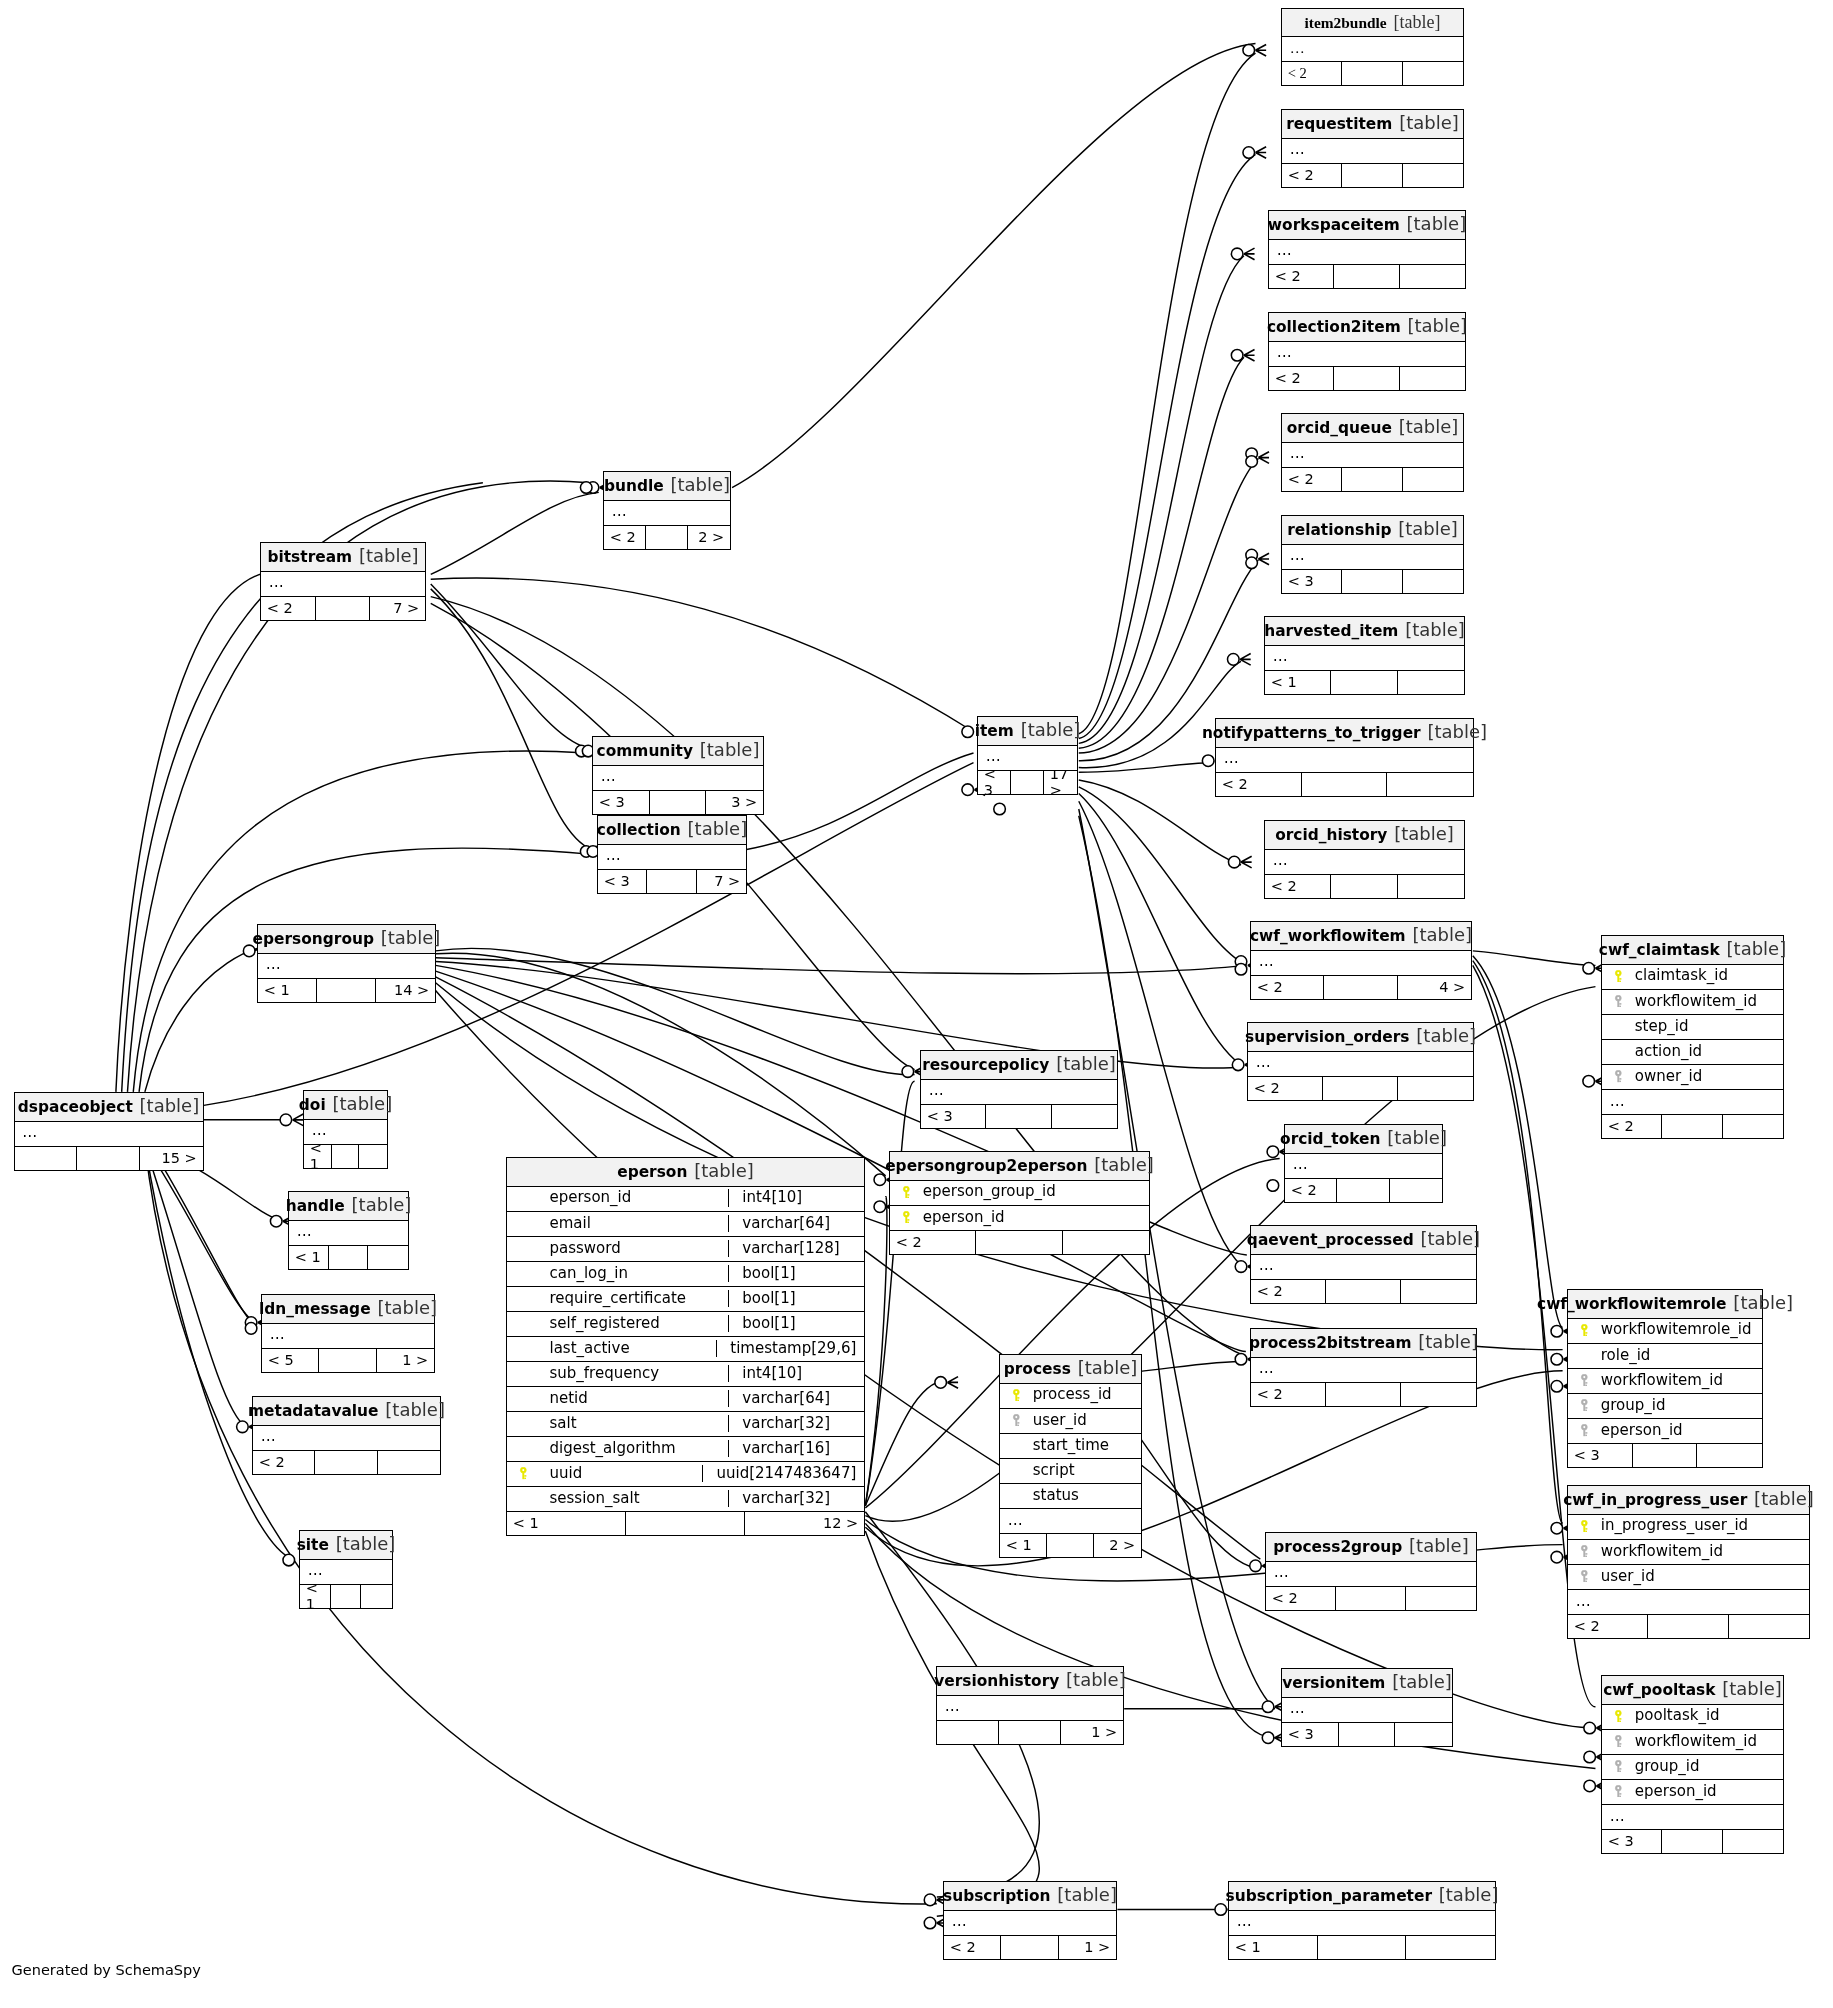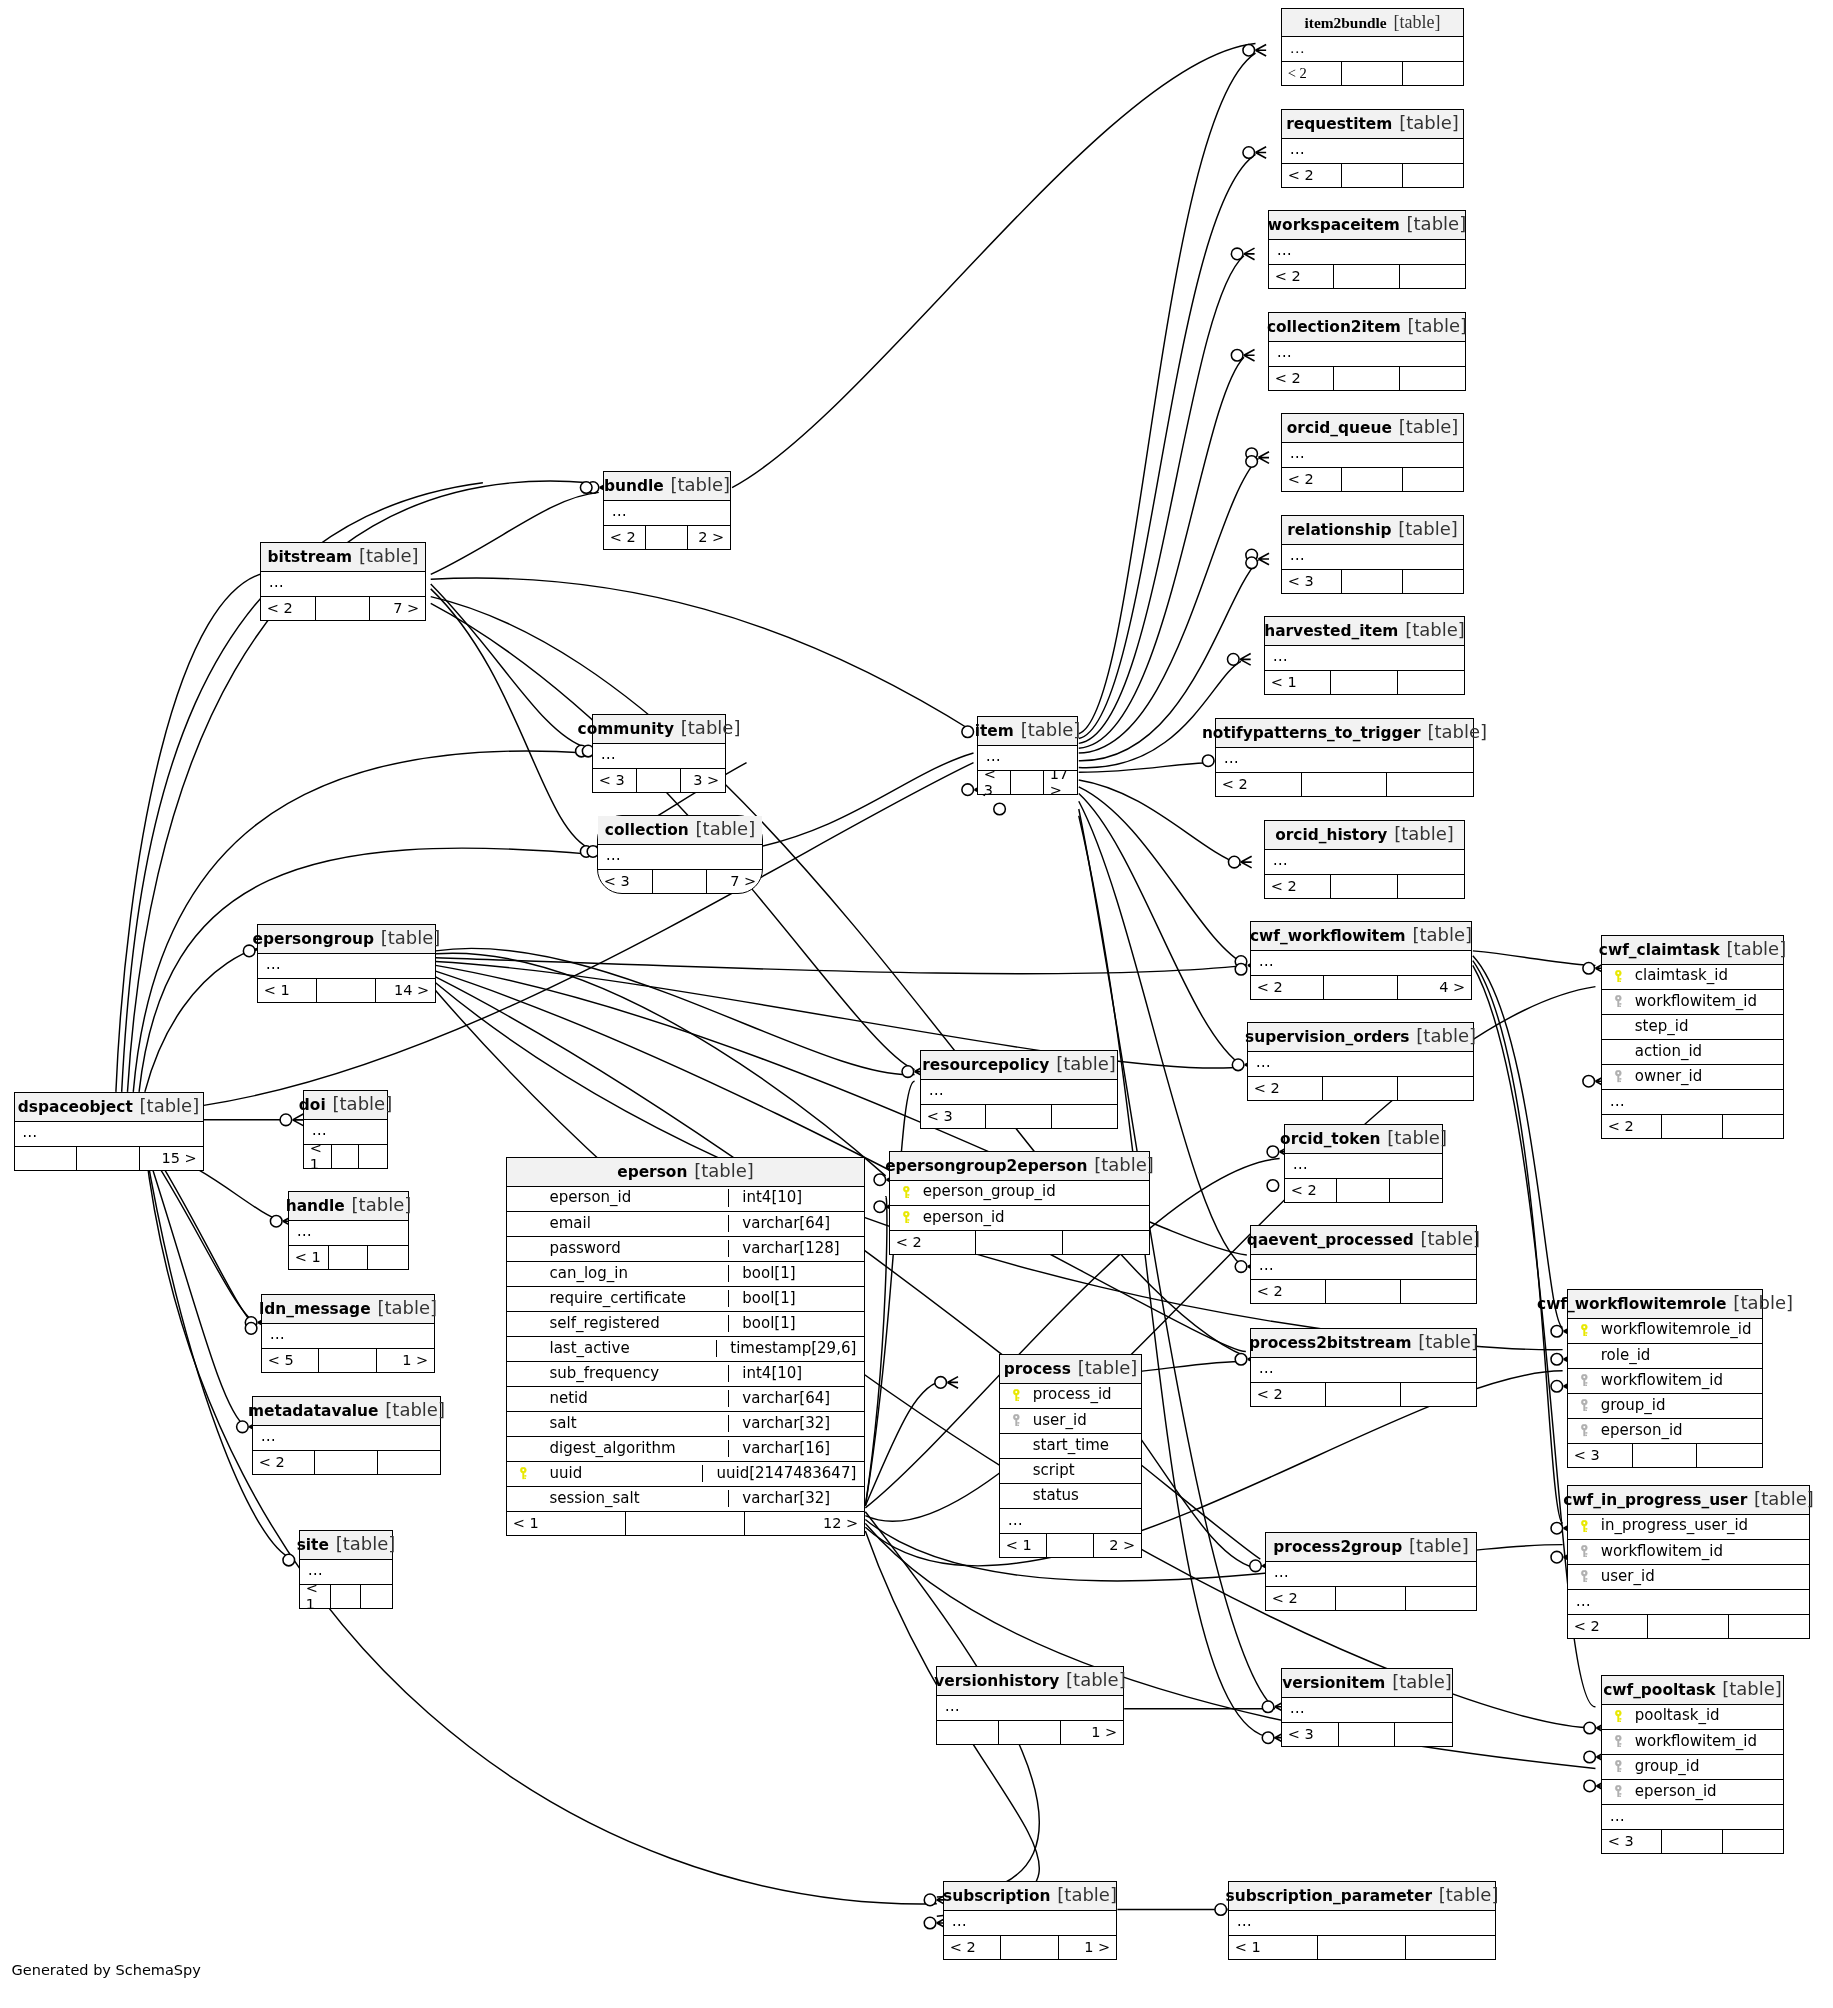--- a/index.html
+++ b/index.html
@@ -782,35 +782,35 @@
         </div>
         <div class="rows">
           <div class="row ellipsis">…</div>
         </div>
         <div class="foot">
           <div class="f-l">&lt; 2</div>
           <div class="f-m"></div>
           <div class="f-r">7 &gt;</div>
         </div>
       </div>
-      <div class="tbl" style="left: 592px; top: 714px; width: 134px;">
+      <div class="tbl" style="left: 592px; top: 736px; width: 172px;">
         <div class="hdr">
           <span class="nm">community</span>
           <span class="tg">[table]</span>
         </div>
         <div class="rows">
           <div class="row ellipsis">…</div>
         </div>
         <div class="foot">
           <div class="f-l">&lt; 3</div>
           <div class="f-m"></div>
           <div class="f-r">3 &gt;</div>
         </div>
       </div>
-      <div class="tbl" style="left: 597px; top: 815px; width: 166px; border-radius: 25px;">
+      <div class="tbl" style="left: 597px; top: 815px; width: 150px;">
         <div class="hdr">
           <span class="nm">collection</span>
           <span class="tg">[table]</span>
         </div>
         <div class="rows">
           <div class="row ellipsis">…</div>
         </div>
         <div class="foot">
           <div class="f-l">&lt; 3</div>
           <div class="f-m"></div>

